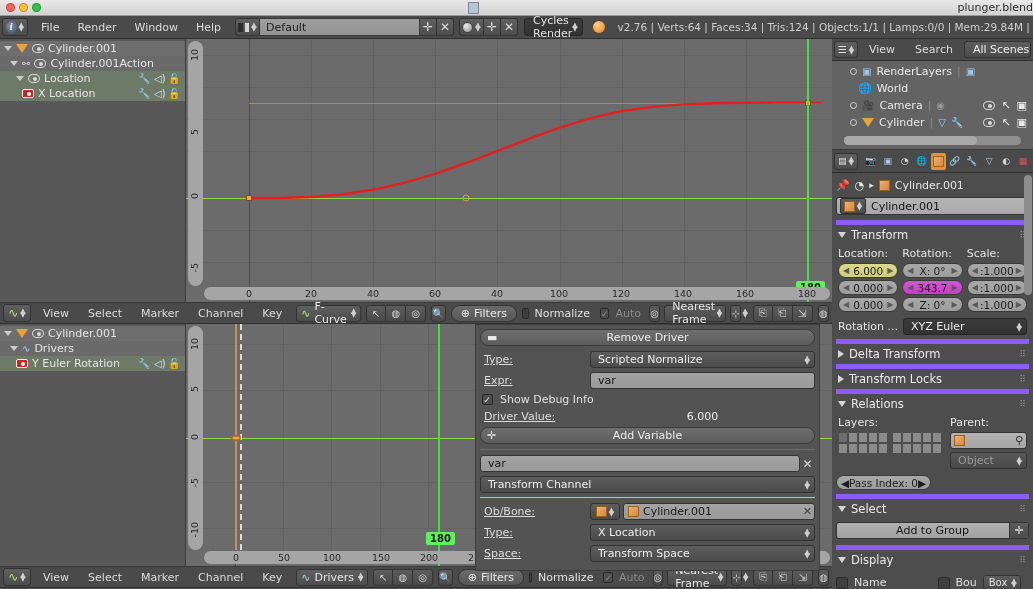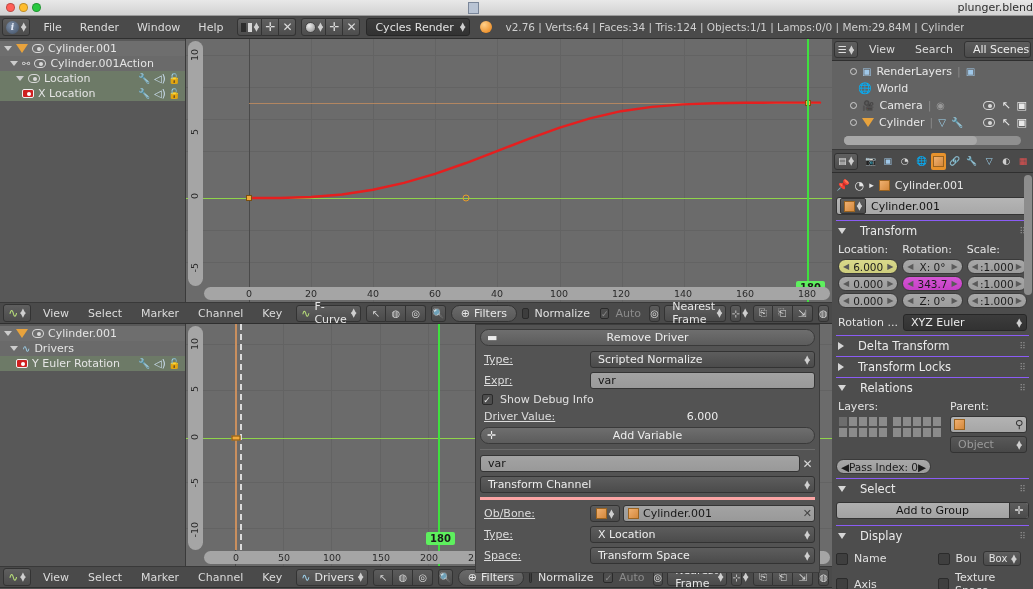--- a/index.html
+++ b/index.html
@@ -259,22 +259,22 @@
     height: 18px; background: linear-gradient(#b5b5b5,#a8a8a8); border: 1px solid #343434;
     border-radius: 3px; display: flex; align-items: center; color: #141414;
     font-size: 11px; gap: 5px; padding-left: 3px; margin: 3px 0 5px 0;
   }
   .nf-prefix {
     width: 26px; height: 16px; background: linear-gradient(#5d5d5d,#4b4b4b); border: 1px solid #333;
     border-radius: 2px; display: flex; align-items: center; justify-content: center; gap: 2px;
     margin: 0 0 0 0;
   }
   .panel-hdr {
-    display: flex; align-items: center; gap: 14px; font-size: 11.5px; color: #eaeaea;
-    padding: 3px 2px; border-top: 1px solid #8b5cf6;
+    display: flex; align-items: center; gap: 5px; font-size: 11.5px; color: #eaeaea;
+    padding: 3px 2px; border-top: 5px solid #8b5cf6;
   }
   .tri-r { width: 0; height: 0; border-top: 4px solid transparent; border-bottom: 4px solid transparent; border-left: 6px solid #d6d6d6; }
   .tri-d { width: 0; height: 0; border-left: 4px solid transparent; border-right: 4px solid transparent; border-top: 6px solid #d6d6d6; }
   .grip { margin-left: auto; color: #8d8d8d; font-size: 9px; letter-spacing: 1px; }
   .xform-cols { display: flex; gap: 4px; padding: 2px; }
   .xcol { flex: 1; }
   .xcol-label { font-size: 11px; color: #e3e3e3; margin-bottom: 3px; }
   .numfield {
     height: 15px; border-radius: 8px; border: 1px solid #3a3a3a;
     display: flex; align-items: center; justify-content: center;
@@ -353,20 +353,21 @@
   <div class="menu-item">Render</div>
   <div class="menu-item">Window</div>
   <div class="menu-item">Help</div>
 
   <div class="layout-widget">
     <div class="lw-icon">
       <span class="sq-a"></span>
         <span class="sq-b"></span>
       <span class="updown">▲<br>▼</span>
     </div>
+    <div class="lw-field">Default</div>
     <div class="lw-btn">✛</div>
     <div class="lw-btn">✕</div>
   </div>
 
   <div class="layout-widget">
     <div class="lw-icon">
       <span class="scene-ball"></span>
       <span class="updown">▲<br>▼</span>
     </div>
     <div class="lw-btn">✛</div>
@@ -635,21 +636,21 @@
             <span class="ftext">var</span>
             <span class="xbtn">✕</span>
           </div>
           <div class="frow">
             <span class="fdrop">
               <span>Transform Channel</span>
               <span class="updown">▲<br>▼</span>
             </span>
           </div>
 
-          <div style="border-top:3px solid #fca5a5;padding-top:5px;margin-top:2px;">
+          <div style="border-top:1px solid #fca5a5;padding-top:5px;margin-top:2px;">
             <div class="frow">
               <span class="flabel">Ob/Bone:</span>
               <span class="prefix-btn">
                 <span class="cube-ico"></span>
                 <span class="updown">▲<br>▼</span>
               </span>
               <span class="obbone-field">
                 <span class="cube-ico"></span>
                 <span>Cylinder.001</span>
                 <span style="margin-left:auto;color:#444;">✕</span>

